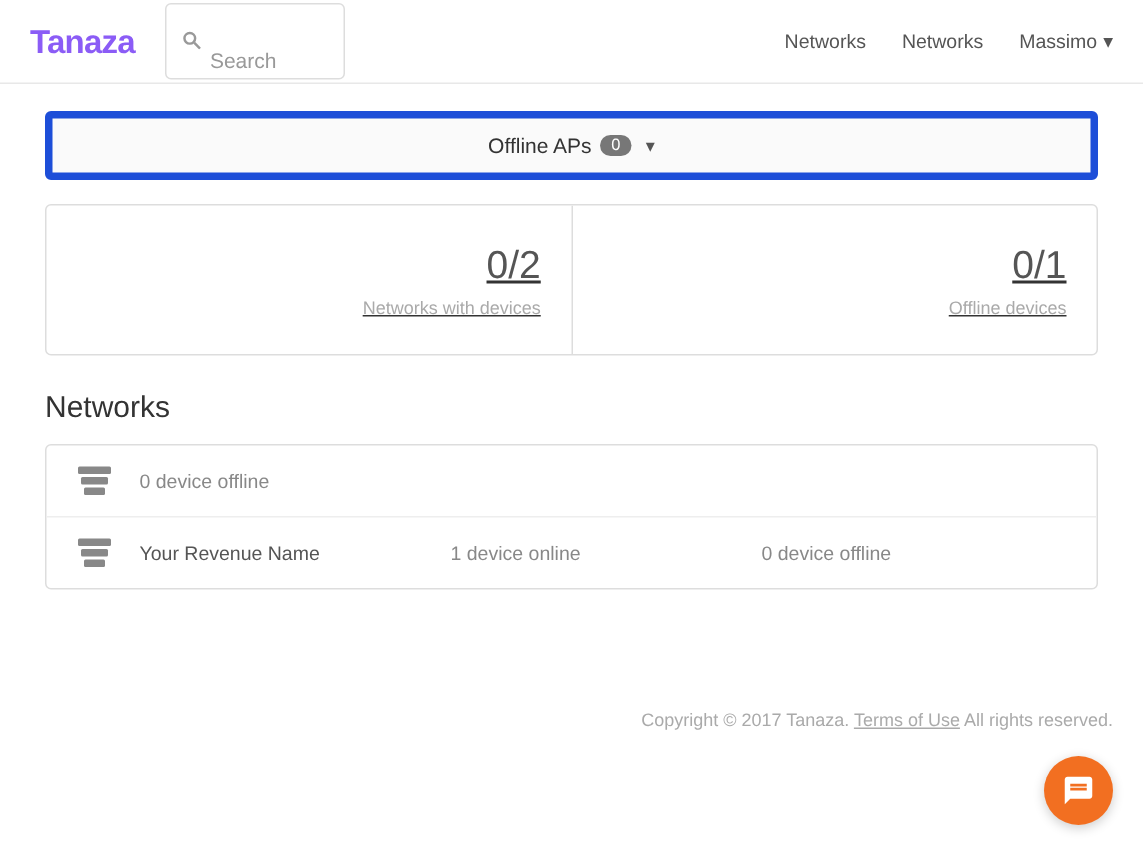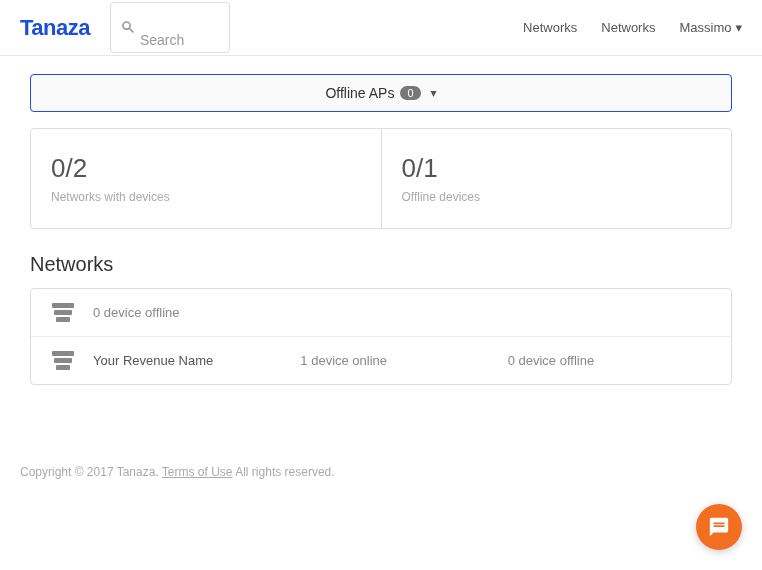--- a/index.html
+++ b/index.html
@@ -10,21 +10,21 @@
       display: flex;
       align-items: center;
       padding: 0 20px;
       height: 56px;
       border-bottom: 1px solid #e8e8e8;
       background: #fff;
     }
     .logo {
       font-size: 22px;
       font-weight: 700;
-      color: #1d4ed8;
+      color: #8b5cf6;
       letter-spacing: -0.5px;
       margin-right: 20px;
     }
     .search-box {
       display: flex;
       align-items: center;
       border: 1px solid #ddd;
       border-radius: 4px;
       padding: 4px 10px;
       color: #999;
@@ -44,21 +44,21 @@
       align-items: center;
       gap: 4px;
       color: #555;
       font-size: 13px;
       cursor: pointer;
     }
 
     
     .alert-bar {
       margin: 18px 30px 0;
-      border: 1px solid #1d4ed8;
+      border: 5px solid #1d4ed8;
       border-radius: 4px;
       background: #fafafa;
       padding: 10px 16px;
       display: flex;
       align-items: center;
       justify-content: center;
     }
     .offline-badge {
       background: #777;
       color: #fff;
@@ -74,21 +74,22 @@
     .stats-row {
       display: flex;
       margin: 16px 30px 0;
       border: 1px solid #ddd;
       border-radius: 4px;
       overflow: hidden;
     }
     .stat-card {
       flex: 1;
       padding: 24px 20px;
-      text-align: left;
+      text-align: right;
+      text-decoration: underline;
     }
     .stat-card:first-child { border-right: 1px solid #ddd; }
     .stat-number { font-size: 26px; color: #555; margin-bottom: 6px; }
     .stat-label { font-size: 12px; color: #aaa; }
 
     
     .section-header {
       display: flex;
       align-items: center;
       justify-content: space-between;
@@ -135,21 +136,21 @@
       background: #888;
       border-radius: 1px;
     }
     .stack-line:nth-child(2) { width: 18px; }
     .stack-line:nth-child(3) { width: 14px; }
     .network-name { flex: 1; font-size: 13px; color: #555; font-weight: 500; }
     .network-stat { flex: 1; font-size: 13px; color: #888; }
 
     
     .footer {
-      text-align: left;
+      text-align: right;
       margin-top: 60px;
       padding: 20px;
       color: #aaa;
       font-size: 12px;
     }
     .footer a { color: #aaa; text-decoration: underline; }
 
     
     .chat-bubble {
       position: fixed;

